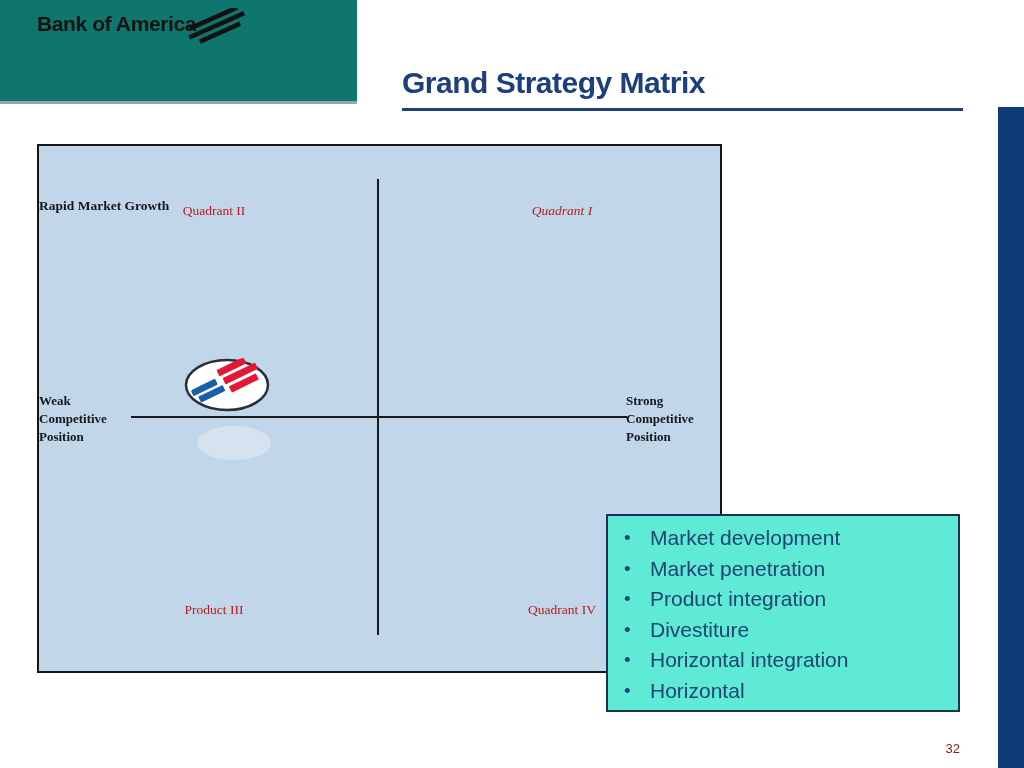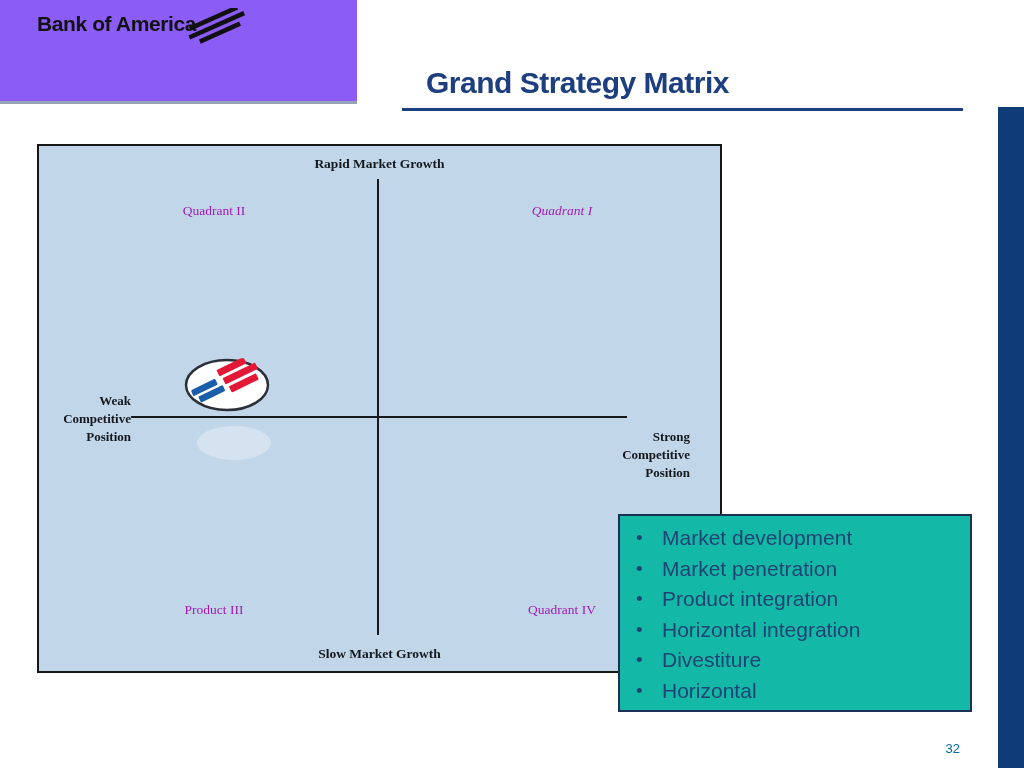--- a/index.html
+++ b/index.html
@@ -2,100 +2,99 @@
 <html><head>
 <meta charset="utf-8">
 <style>
   * { margin: 0; padding: 0; box-sizing: border-box; }
   html, body { width: 1024px; height: 768px; background: #ffffff; overflow: hidden; }
   body { position: relative; font-family: "Liberation Sans", sans-serif; }
 
   
   .header-box {
     position: absolute; left: 0; top: 0; width: 357px; height: 104px;
-    background: #8b5cf6; border-bottom: 3px solid #97a5b8;
+    background: #0f766e; border-bottom: 3px solid #97a5b8;
   }
   .logo-text {
     position: absolute; left: 37px; top: 13px;
     font-weight: bold; font-size: 21px; line-height: 22px;
     color: #121212; letter-spacing: -0.4px;
     font-family: "Liberation Sans", sans-serif;
   }
   .flag-icon { position: absolute; left: 186px; top: 8px; }
 
   
   .slide-title {
     position: absolute; left: 402px; top: 66px;
     font-size: 30px; font-weight: bold; color: #1d3e7f;
     letter-spacing: -0.5px;
-    margin-left: 24px;
   }
   .title-underline {
     position: absolute; left: 402px; top: 108px; width: 561px; height: 3px;
     background: #1d3e7f;
   }
 
   
   .right-bar {
     position: absolute; left: 998px; top: 107px; width: 26px; height: 661px;
     background: #0e3c77;
   }
 
   
   .matrix-box {
     position: absolute; left: 37px; top: 144px; width: 685px; height: 529px;
     background: #c2d6ea; border: 2px solid #161616;
   }
   .axis-top-label, .axis-bottom-label {
-    position: absolute; left: 0; width: 100%; text-align: center;
-    font-family: "Liberation Serif", serif; font-weight: bold; font-size: 13.5px; color: #14181d;
+    position: absolute; left: 0; width: 100%; 
+    font-family: "Liberation Serif", serif; font-weight: bold; font-size: 13.5px; color: #14181d; margin-top: 42px;
   }
   .axis-top-label { top: 10px; }
   .axis-bottom-label { top: 500px; }
   .v-line { position: absolute; left: 338px; top: 33px; width: 2px; height: 456px; background: #15181c; }
   .h-line { position: absolute; left: 92px; top: 270px; width: 496px; height: 2px; background: #15181c; }
   .quad-label {
     position: absolute; width: 150px; text-align: center;
-    font-family: "Liberation Serif", serif; font-size: 13.5px; color: #a21caf;
+    font-family: "Liberation Serif", serif; font-size: 13.5px; color: #b91c1c;
   }
   .q2 { left: 100px; top: 57px; }
   .q1 { left: 448px; top: 57px; font-style: italic; }
   .q3 { left: 100px; top: 456px; }
   .q4 { left: 448px; top: 456px; }
   .side-axis-label {
-    position: absolute; top: 246px; width: 92px; text-align: right;
+    position: absolute; top: 246px; width: 92px; text-align: left;
     font-family: "Liberation Serif", serif; font-weight: bold; font-size: 13px;
-    line-height: 18px; color: #14181d; padding-left: 24px;
+    line-height: 18px; color: #14181d;
   }
   .left-axis { left: 0; }
-  .right-axis { left: 559px; margin-top: 36px; }
+  .right-axis { left: 587px; }
   .boa-marker { position: absolute; left: 145px; top: 212px; }
   .smudge {
     position: absolute; left: 158px; top: 280px; width: 74px; height: 34px;
     background: rgba(255,255,255,0.32); border-radius: 50%;
   }
 
   
   .strategy-box {
     position: absolute; left: 606px; top: 514px; width: 354px; height: 198px;
-    background: #14b8a6; border: 2px solid #1b3055; margin-left: 12px;
+    background: #5eead4; border: 2px solid #1b3055;
   }
   .strategy-box ul { list-style: none; padding-top: 7px; }
   .strategy-box li {
     position: relative; padding-left: 42px; line-height: 30.5px;
     font-size: 21px; color: #1e4374; font-family: "Liberation Sans", sans-serif;
   }
   .strategy-box li::before {
     content: "\2022"; position: absolute; left: 16px; font-size: 19px;
   }
 
   
   .page-number {
     position: absolute; left: 928px; top: 741px; width: 32px; text-align: right;
-    font-size: 13px; color: #0369a1;
+    font-size: 13px; color: #7f1d1d;
   }
 </style>
 </head>
 <body>
 
 <div class="header-box">
   <div class="logo-text">
     <div>Bank of America</div>
   </div>
   <svg class="flag-icon" width="62" height="36" viewBox="0 0 62 36">
@@ -126,21 +125,20 @@
     <div>Weak</div>
     <div>Competitive</div>
     <div>Position</div>
   </div>
   <div class="side-axis-label right-axis">
     <div>Strong</div>
     <div>Competitive</div>
     <div>Position</div>
   </div>
 
-  <div class="axis-bottom-label">Slow Market Growth</div>
 
   <svg class="boa-marker" width="86" height="54" viewBox="0 0 86 54">
     <defs>
       <clipPath id="ovalClip">
           <ellipse cx="43" cy="27" rx="39" ry="23"></ellipse>
         </clipPath>
     </defs>
     <ellipse cx="43" cy="27" rx="41" ry="25" fill="#ffffff" stroke="#2b2f36" stroke-width="2.5"></ellipse>
     <g clip-path="url(#ovalClip)" transform="rotate(-26 43 27)">
       <rect x="8" y="16" width="27" height="6.5" rx="1" fill="#1a5dab"></rect>
@@ -151,19 +149,19 @@
     </g>
   </svg>
   <div class="smudge"></div>
 </div>
 
 <div class="strategy-box">
   <ul>
     <li>Market development</li>
     <li>Market penetration</li>
     <li>Product integration</li>
+    <li>Divestiture</li>
     <li>Horizontal integration</li>
-    <li>Divestiture</li>
     <li>Horizontal</li>
   </ul>
 </div>
 
 <div class="page-number">32</div>
 
 </body></html>

